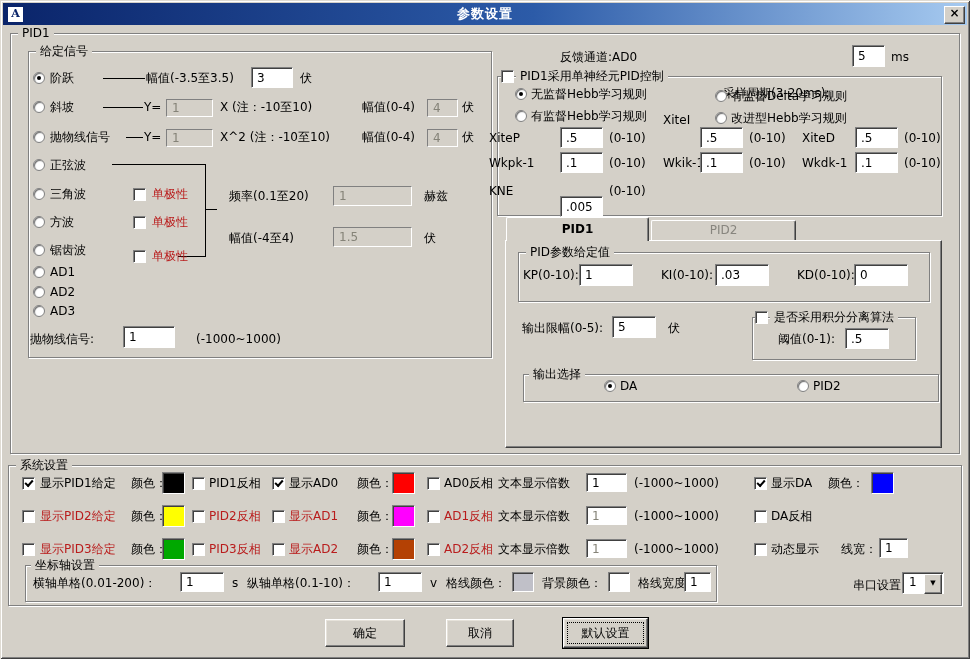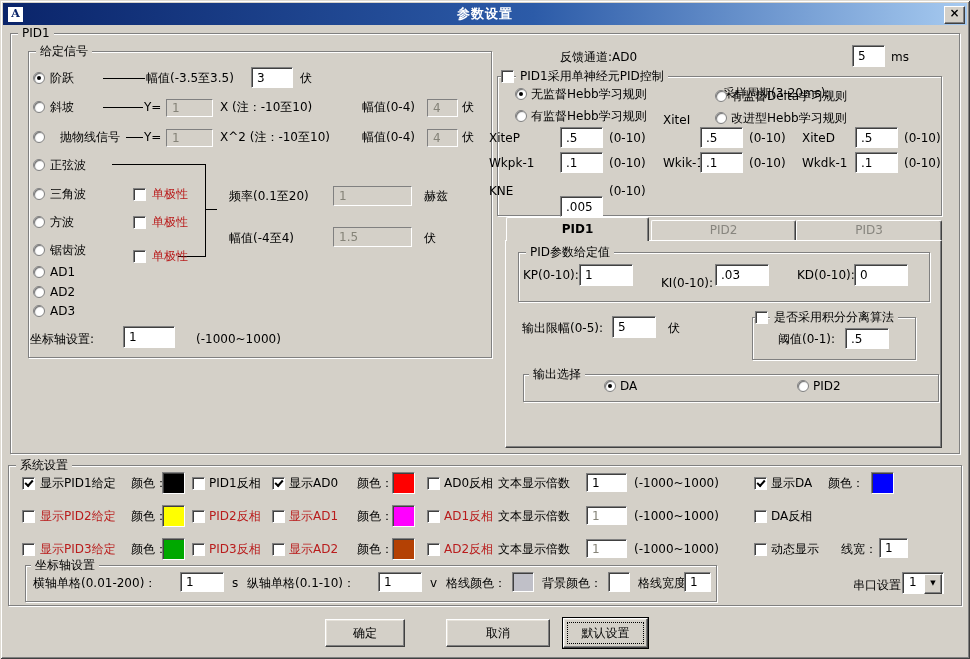--- a/index.html
+++ b/index.html
@@ -90,21 +90,21 @@
   <div class="t" style="left:50px;top:100px;">斜坡</div>
   <div class="ln" style="left:103px;top:107px;width:40px;height:1px;"></div>
   <div class="t" style="left:144px;top:100px;">Y=</div>
   <input class="inp disabled" style="left: 166px; top: 99px; width: 47px; height: 18px;" disabled="" value="1">
   <div class="t" style="left:220px;top:100px;">X (注：-10至10)</div>
   <div class="t" style="left:362px;top:100px;">幅值(0-4)</div>
   <input class="inp disabled" style="left: 427px; top: 99px; width: 31px; height: 18px;" disabled="" value="4">
   <div class="t" style="left:462px;top:100px;">伏</div>
 
   <div class="radio" style="left:33px;top:131px;"></div>
-  <div class="t" style="left:60px;top:130px;">抛物线信号</div>
+  <div class="t" style="left:50px;top:130px;">抛物线信号</div>
   <div class="ln" style="left:126px;top:137px;width:17px;height:1px;"></div>
   <div class="t" style="left:144px;top:130px;">Y=</div>
   <input class="inp disabled" style="left: 166px; top: 129px; width: 47px; height: 18px;" disabled="" value="1">
   <div class="t" style="left:220px;top:130px;">X^2 (注：-10至10)</div>
   <div class="t" style="left:362px;top:130px;">幅值(0-4)</div>
   <input class="inp disabled" style="left: 427px; top: 129px; width: 31px; height: 18px;" disabled="" value="4">
   <div class="t" style="left:462px;top:130px;">伏</div>
 
   <div class="radio" style="left:33px;top:159px;"></div>
   <div class="t" style="left:50px;top:158px;">正弦波</div>
@@ -136,21 +136,21 @@
   <input class="inp disabled" style="left: 333px; top: 227px; width: 79px; height: 20px;" disabled="" value="1.5">
   <div class="t" style="left:424px;top:231px;">伏</div>
 
   <div class="radio" style="left:33px;top:266px;"></div>
   <div class="t" style="left:50px;top:265px;">AD1</div>
   <div class="radio" style="left:33px;top:286px;"></div>
   <div class="t" style="left:50px;top:285px;">AD2</div>
   <div class="radio" style="left:33px;top:305px;"></div>
   <div class="t" style="left:50px;top:304px;">AD3</div>
 
-  <div class="t" style="left:30px;top:332px;">坐标轴设置:</div>
+  <div class="t" style="left:30px;top:332px;">抛物线信号:</div>
   <input class="inp b" style="left: 123px; top: 326px; width: 52px; height: 22px;" value="1">
   <div class="t" style="left:196px;top:332px;">(-1000~1000)</div>
 
   <div class="t" style="left:560px;top:50px;text-align:right;">反馈通道:AD0</div>
   <div class="t" style="left:723px;top:50px;margin-top:36px;">采样周期(3-20ms):</div>
   <input class="inp" style="left: 852px; top: 45px; width: 33px; height: 22px;" value="5">
   <div class="t" style="left:891px;top:50px;">ms</div>
 
   <div class="grp" style="left:497px;top:76px;width:443px;height:138px;"></div>
   <div class="cb" style="left:501px;top:70px;z-index:2;"></div>
@@ -184,28 +184,27 @@
   <div class="t" style="left:802px;top:156px;">Wkdk-1</div>
   <input class="inp" style="left: 855px; top: 152px; width: 43px; height: 21px;" value=".1">
   <div class="t" style="left:904px;top:156px;">(0-10)</div>
 
   <div class="t" style="left:489px;top:184px;">KNE</div>
   <input class="inp" style="left: 560px; top: 180px; width: 43px; height: 21px; margin-top: 16px;" value=".005">
   <div class="t" style="left:609px;top:184px;">(0-10)</div>
 
   <div class="tab b" style="left:506px;top:217px;width:143px;height:24px;line-height:22px;">PID1</div>
   <div class="tab inactive" style="left:651px;top:220px;width:145px;height:20px;line-height:19px;">PID2</div>
-  <div class="tab inactive" style="left:796px;top:220px;width:146px;height:20px;line-height:19px;">PID3</div>
   <div class="tabpane" style="left:505px;top:240px;width:437px;height:208px;"></div>
 
   <div class="grp" style="left:518px;top:252px;width:410px;height:48px;z-index:3;"></div>
   <div class="glabel" style="left:526px;top:245px;z-index:4;">PID参数给定值</div>
   <div class="t" style="left:523px;top:268px;z-index:4;">KP(0-10):</div>
   <input class="inp" style="left: 579px; top: 264px; width: 54px; height: 22px; z-index: 4;" value="1">
-  <div class="t" style="left:661px;top:276px;z-index:4;text-align:center;">KI(0-10):</div>
+  <div class="t" style="left:661px;top:268px;z-index:4;text-align:center;">KI(0-10):</div>
   <input class="inp" style="left: 715px; top: 264px; width: 54px; height: 22px; z-index: 4;" value=".03">
   <div class="t" style="left:797px;top:268px;z-index:4;">KD(0-10):</div>
   <input class="inp" style="left: 854px; top: 264px; width: 54px; height: 22px; z-index: 4;" value="0">
 
   <div class="t" style="left:522px;top:321px;z-index:4;">输出限幅(0-5):</div>
   <input class="inp" style="left: 612px; top: 316px; width: 44px; height: 22px; z-index: 4;" value="5">
   <div class="t" style="left:668px;top:321px;z-index:4;">伏</div>
 
   <div class="grp" style="left:752px;top:317px;width:162px;height:41px;z-index:3;"></div>
   <div class="cb" style="left:755px;top:311px;z-index:4;"></div>
@@ -296,16 +295,16 @@
   <div class="t" style="left:638px;top:576px;">格线宽度：</div>
   <input class="inp" style="left: 684px; top: 572px; width: 27px; height: 20px;" value="1">
 
   <div class="t" style="left:853px;top:578px;">串口设置</div>
   <div class="dd" style="left:902px;top:572px;width:42px;height:22px;">
     <span>1</span>
     <span class="dd-btn">▼</span>
   </div>
 
   <div class="btn" style="left:325px;top:619px;width:80px;height:28px;">确定</div>
-  <div class="btn" style="left:446px;top:619px;width:104px;height:28px;">取消</div>
+  <div class="btn" style="left:446px;top:619px;width:68px;height:28px;">取消</div>
   <div class="btn deflt" style="left:563px;top:618px;width:85px;height:30px;line-height:28px;">默认设置</div>
 
 </div>
 
 </body></html>

